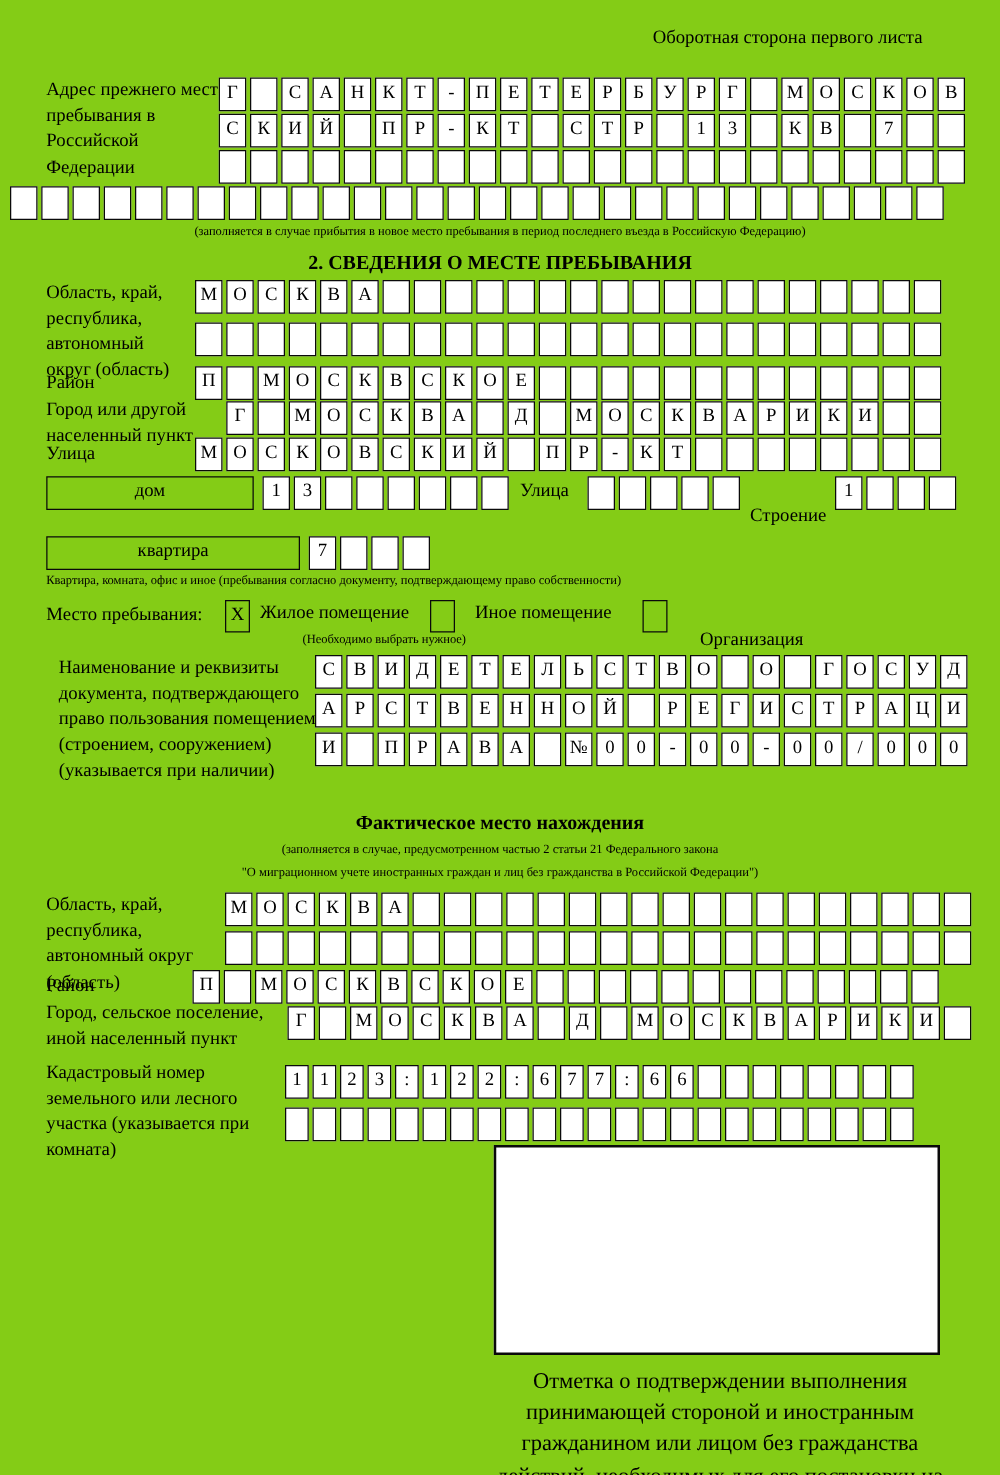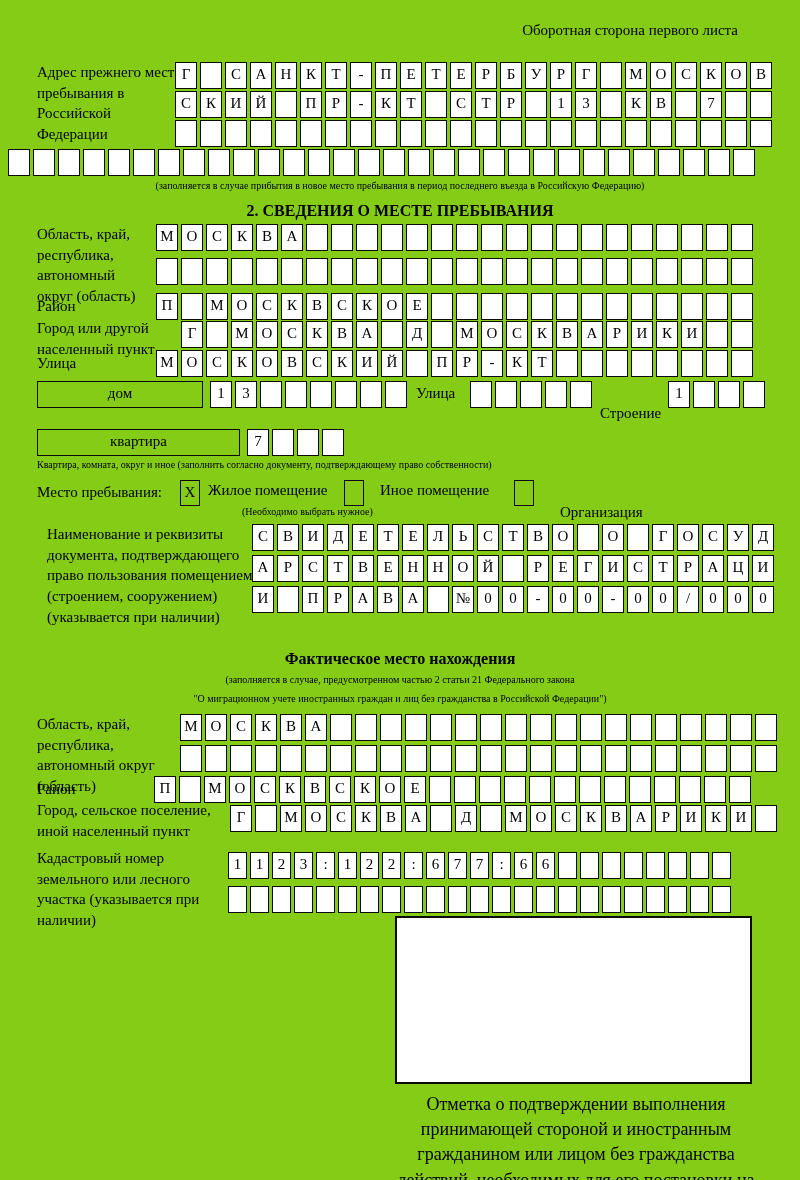--- a/index.html
+++ b/index.html
@@ -308,21 +308,21 @@
       <div class="cell"></div>
     </div>
 
   <div class="labelbox" style="left:37px;top:429px;width:203px;">квартира</div>
   <div class="cells" style="left:247px;top:429px;">
       <div class="cell">7</div>
       <div class="cell"></div>
       <div class="cell"></div>
       <div class="cell"></div>
     </div>
-  <div class="note" style="left:37px;top:459px;">Квартира, комната, округ и иное (заполнить согласно документу, подтверждающему право собственности)</div>
+  <div class="note" style="left:37px;top:459px;">Квартира, комната, офис и иное (пребывания согласно документу, подтверждающему право собственности)</div>
 
   <div class="lbl" style="left:37px;top:482px;">Место пребывания:</div>
   <div class="chk" style="left:180px;top:480px;">X</div>
   <div class="inl" style="left:208px;top:482px;">Жилое помещение</div>
   <div class="chk" style="left:344px;top:480px;"></div>
   <div class="inl" style="left:380px;top:482px;">Иное помещение</div>
   <div class="chk" style="left:514px;top:480px;"></div>
   <div class="inl" style="left:560px;top:504px;">Организация</div>
   <div class="note" style="left:242px;top:506px;">(Необходимо выбрать нужное)</div>
 
@@ -502,21 +502,21 @@
       <div class="cell">К</div>
       <div class="cell">В</div>
       <div class="cell">А</div>
       <div class="cell">Р</div>
       <div class="cell">И</div>
       <div class="cell">К</div>
       <div class="cell">И</div>
       <div class="cell"></div>
     </div>
 
-  <div class="lbl" style="left:37px;top:848px;width:188px;">Кадастровый номер земельного или лесного участка (указывается при наличии)</div>
+  <div class="lbl" style="left:37px;top:848px;width:188px;">Кадастровый номер земельного или лесного участка (указывается при комната)</div>
   <div class="cells tight" style="left:228px;top:852px;">
       <div class="cell">1</div>
       <div class="cell">1</div>
       <div class="cell">2</div>
       <div class="cell">3</div>
       <div class="cell">:</div>
       <div class="cell">1</div>
       <div class="cell">2</div>
       <div class="cell">2</div>
       <div class="cell">:</div>

